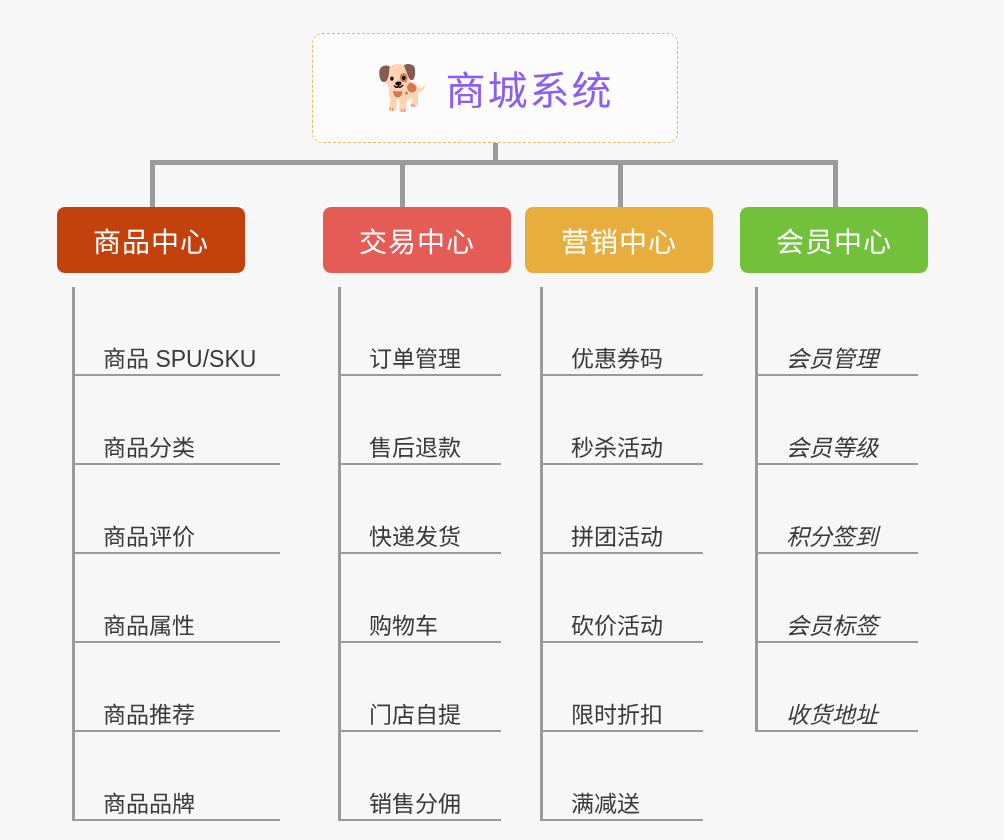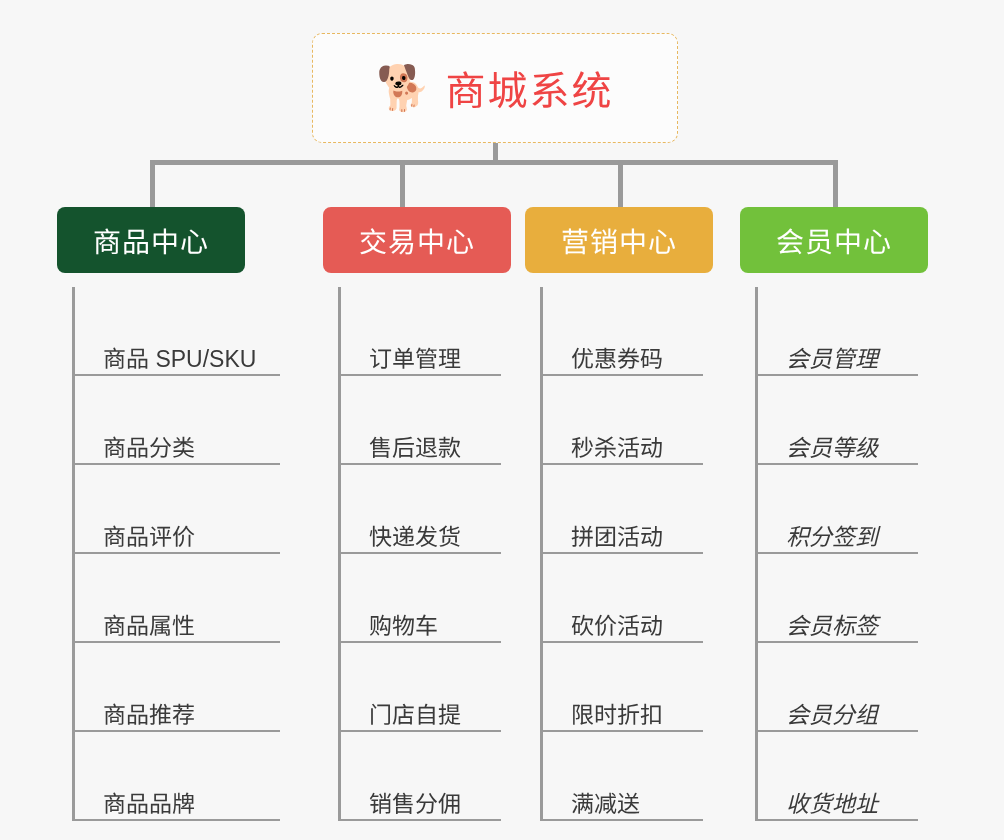--- a/index.html
+++ b/index.html
@@ -35,21 +35,21 @@
     justify-content: center;
     gap: 14px;
   }
   .root-emoji {
     font-size: 44px;
     line-height: 1;
     display: block;
   }
   .root-title {
     font-size: 40px;
-    color: #ef4444;
+    color: #8b5cf6;
     letter-spacing: 2px;
     white-space: nowrap;
   }
 
   
   .trunk {
     position: absolute;
     left: 493px;
     top: 143px;
     width: 5px;
@@ -95,21 +95,21 @@
     color: #ffffff;
     font-size: 28px;
     letter-spacing: 1px;
     white-space: nowrap;
   }
   .column.c1 .cat-header { width: 188px; }
   .column.c2 .cat-header { width: 188px; }
   .column.c3 .cat-header { width: 188px; }
   .column.c4 .cat-header { width: 188px; }
 
-  .cat-header.blue   { background: #14532d; font-family: Liberation Serif, serif; }
+  .cat-header.blue   { background: #c2410c; font-family: Liberation Serif, serif; }
   .cat-header.red    { background: #e55b55; }
   .cat-header.orange { background: #e8ae3d; }
   .cat-header.green  { background: #72c13b; }
 
   
   .leaf-list {
     position: relative;
     margin-top: 14px;
     margin-left: 15px;
     padding-left: 0;
@@ -242,21 +242,18 @@
       <li class="leaf-item w-mid">
           <span class="leaf-label">会员等级</span>
         </li>
       <li class="leaf-item w-mid">
           <span class="leaf-label">积分签到</span>
         </li>
       <li class="leaf-item w-mid">
           <span class="leaf-label">会员标签</span>
         </li>
       <li class="leaf-item w-mid">
-          <span class="leaf-label">会员分组</span>
-        </li>
-      <li class="leaf-item w-mid">
           <span class="leaf-label">收货地址</span>
         </li>
     </ul>
   </div>
 
 </div>
 
 </body></html>

